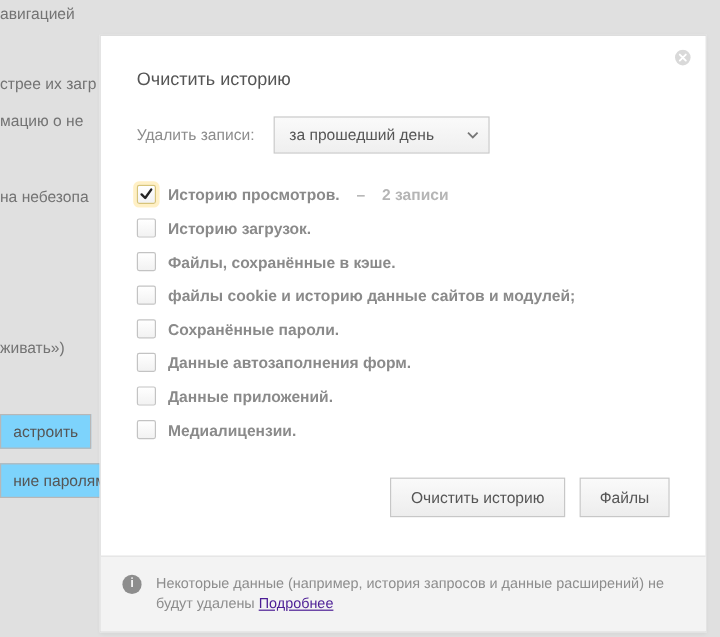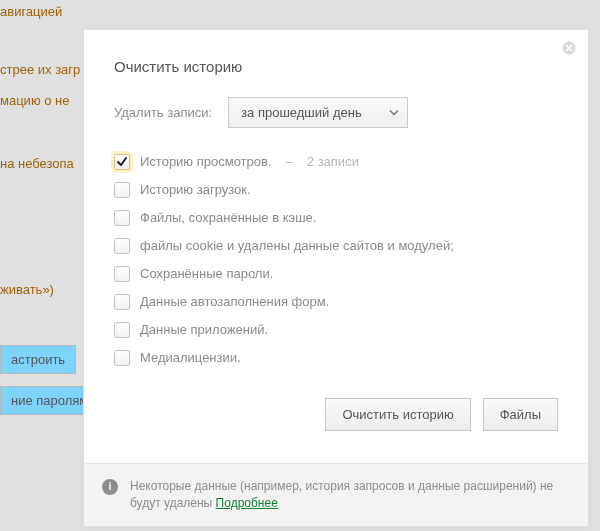--- a/index.html
+++ b/index.html
@@ -12,21 +12,21 @@
     position: relative;
   }
 
   
   .bg {
     position: absolute; inset: 0;
     background: #e0e0e0;
   }
   .bg .frag {
     position: absolute;
-    color: #a16207;
+    color: #737373;
     white-space: nowrap;
   }
   .bg .btn-ghost {
     position: absolute;
     padding: 6px 10px;
     border: 1px solid #b7b7b7;
     background: #7dd3fc;
     color: #555;
     font-size: 13px;
   }
@@ -76,21 +76,21 @@
     color: #555;
     font-size: 13px;
     cursor: default;
   }
   .select .chev {
     position: absolute; right: 8px; top: 50%; transform: translateY(-50%);
   }
   .select .chev svg { width: 10px; height: 10px; }
 
   .list { display: flex; flex-direction: column; gap: 12px; margin-bottom: 20px; }
-  .item { display: flex; align-items: flex-start; gap: 10px; }
+  .item { display: flex; align-items: flex-end; gap: 10px; font-weight: bold; }
 
   .cb {
     width: 16px; height: 16px;
     border: 1px solid #c3c3c3;
     border-radius: 2px;
     background: linear-gradient(#ffffff,#f2f2f2);
     display: inline-flex; align-items: center; justify-content: center;
   }
   .cb.checked {
     border-color: #d7c47a;
@@ -123,21 +123,21 @@
     line-height: 1.4;
   }
   .footer .info-ico {
     width: 16px; height: 16px; border-radius: 50%;
     background: #8d8d8d; color: #f3f3f3;
     display: inline-flex; align-items: center; justify-content: center;
     font-weight: bold; font-size: 11px;
     flex-shrink: 0;
     margin-top: 1px;
   }
-  .footer a { color: #15803d; text-decoration: underline; cursor: pointer; }
+  .footer a { color: #4c1d95; text-decoration: underline; cursor: pointer; }
 </style>
 </head>
 <body>
 
 <div class="bg">
   <span class="frag" style="left:0;top:4px">авигацией</span>
   <span class="frag" style="left:0;top:62px">стрее их загр</span>
   <span class="frag" style="left:0;top:93px">мацию о не</span>
   <span class="frag" style="left:0;top:156px">на небезопа</span>
   <span class="frag" style="left:0;top:282px">живать»)</span>
@@ -185,21 +185,21 @@
         <div class="item">
           <span class="cb"></span>
           <span class="item-label">Историю загрузок.</span>
         </div>
         <div class="item">
           <span class="cb"></span>
           <span class="item-label">Файлы, сохранённые в кэше.</span>
         </div>
         <div class="item">
           <span class="cb"></span>
-          <span class="item-label">файлы cookie и удалены данные сайтов и модулей;</span>
+          <span class="item-label">файлы cookie и историю данные сайтов и модулей;</span>
         </div>
         <div class="item">
           <span class="cb"></span>
           <span class="item-label">Сохранённые пароли.</span>
         </div>
         <div class="item">
           <span class="cb"></span>
           <span class="item-label">Данные автозаполнения форм.</span>
         </div>
         <div class="item">

